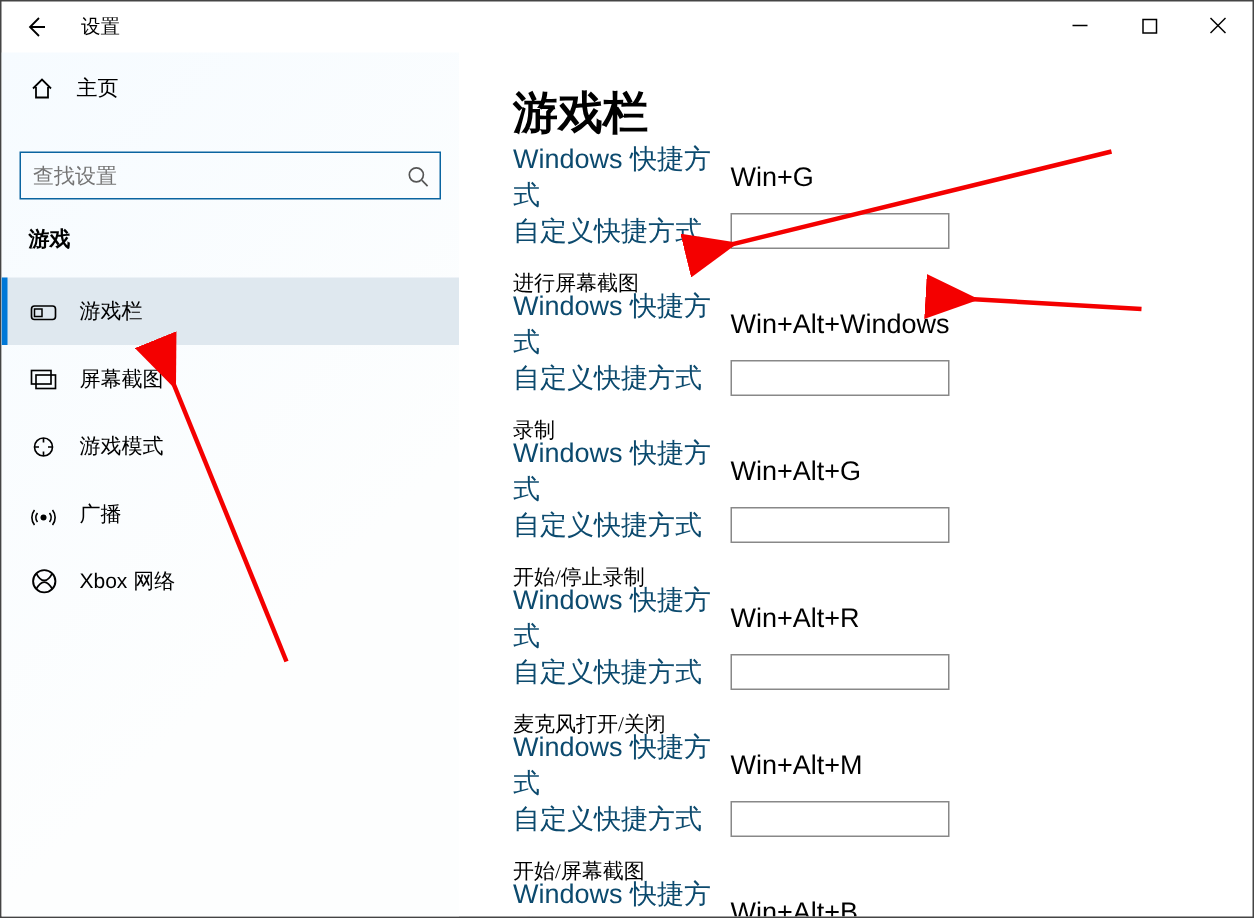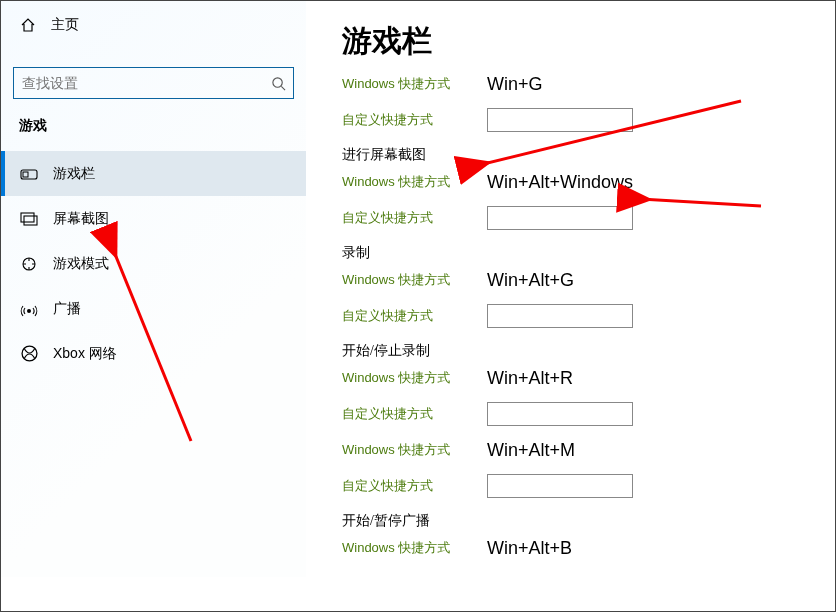--- a/index.html
+++ b/index.html
@@ -19,30 +19,57 @@
   .search-box .sicon{width:30px;display:flex;align-items:center;justify-content:center;color:#555;}
   .category{font-size:14px;font-weight:700;padding:18px 0 10px 18px;}
   .nav{margin-top:6px;}
   .nav-item{height:45px;display:flex;align-items:center;padding-left:18px;cursor:pointer;position:relative;}
   .nav-item .nicon{width:20px;display:flex;align-items:center;justify-content:center;margin-right:14px;color:#111;}
   .nav-item.selected{background:#dfe8ef;}
   .nav-item.selected::before{content:"";position:absolute;left:0;top:0;bottom:0;width:4px;background:#0078d7;}
   .content{flex:1;padding:20px 0 0 36px;overflow:hidden;}
   .page-title{font-size:30px;font-weight:600;margin:0 0 6px 0;}
   .row{display:flex;align-items:center;height:32px;margin-bottom:4px;}
-  .row .lbl{width:145px;color:#4d7c0f;font-size:13px;}
+  .row .lbl{width:145px;color:#0c4a6e;font-size:18px;}
   .row .val{font-size:18px;}
   .row input.shortcut{width:146px;height:24px;border:1px solid #888;padding:0;box-sizing:border-box;background:#fff;}
   .subhead{font-size:14px;color:#000;margin-top:10px;margin-bottom:2px;font-family:Liberation Serif, serif;}
   .arrows{position:absolute;left:0;top:0;pointer-events:none;}
 </style>
 </head>
 <body>
 
 <div class="window">
+  <div class="titlebar">
+    <div class="back-btn">
+      <svg width="16" height="16" viewBox="0 0 16 16">
+          <path d="M10 2 L4 8 L10 14" stroke="#000" stroke-width="1.2" fill="none"></path>
+          <path d="M4 8 H14" stroke="#000" stroke-width="1.2"></path>
+        </svg>
+    </div>
+    <div class="window-title">设置</div>
+    <div class="win-controls">
+      <div class="win-btn">
+          <svg width="12" height="12">
+            <line x1="1" y1="6" x2="11" y2="6" stroke="#000" stroke-width="1"></line>
+          </svg>
+        </div>
+      <div class="win-btn">
+          <svg width="11" height="11">
+            <rect x="1" y="1" width="9" height="9" stroke="#000" stroke-width="1" fill="none"></rect>
+          </svg>
+        </div>
+      <div class="win-btn">
+          <svg width="12" height="12">
+            <line x1="1" y1="1" x2="11" y2="11" stroke="#000" stroke-width="1"></line>
+            <line x1="11" y1="1" x2="1" y2="11" stroke="#000" stroke-width="1"></line>
+          </svg>
+        </div>
+    </div>
+  </div>
 
   <div class="body">
     <div class="sidebar">
       <div class="home-row">
         <span class="icon">
           <svg width="16" height="16" viewBox="0 0 16 16">
               <path d="M2 8 L8 2 L14 8 M4 7 V14 H12 V7" stroke="#000" stroke-width="1.2" fill="none"></path>
             </svg>
         </span>
         <span>主页</span>
@@ -150,30 +177,31 @@
       <div class="subhead">开始/停止录制</div>
       <div class="row">
         <span class="lbl">Windows 快捷方式</span>
         <span class="val">Win+Alt+R</span>
       </div>
       <div class="row">
         <span class="lbl">自定义快捷方式</span>
         <input class="shortcut" type="text" style="">
       </div>
 
+      <div class="subhead">麦克风打开/关闭</div>
       <div class="row">
         <span class="lbl">Windows 快捷方式</span>
         <span class="val">Win+Alt+M</span>
       </div>
       <div class="row">
         <span class="lbl">自定义快捷方式</span>
         <input class="shortcut" type="text" style="">
       </div>
 
-      <div class="subhead">开始/暂停广播</div>
+      <div class="subhead">开始/屏幕截图</div>
       <div class="row">
         <span class="lbl">Windows 快捷方式</span>
         <span class="val">Win+Alt+B</span>
       </div>
 
     </div>
   </div>
 
   <svg class="arrows" width="836" height="612">
     <defs>

